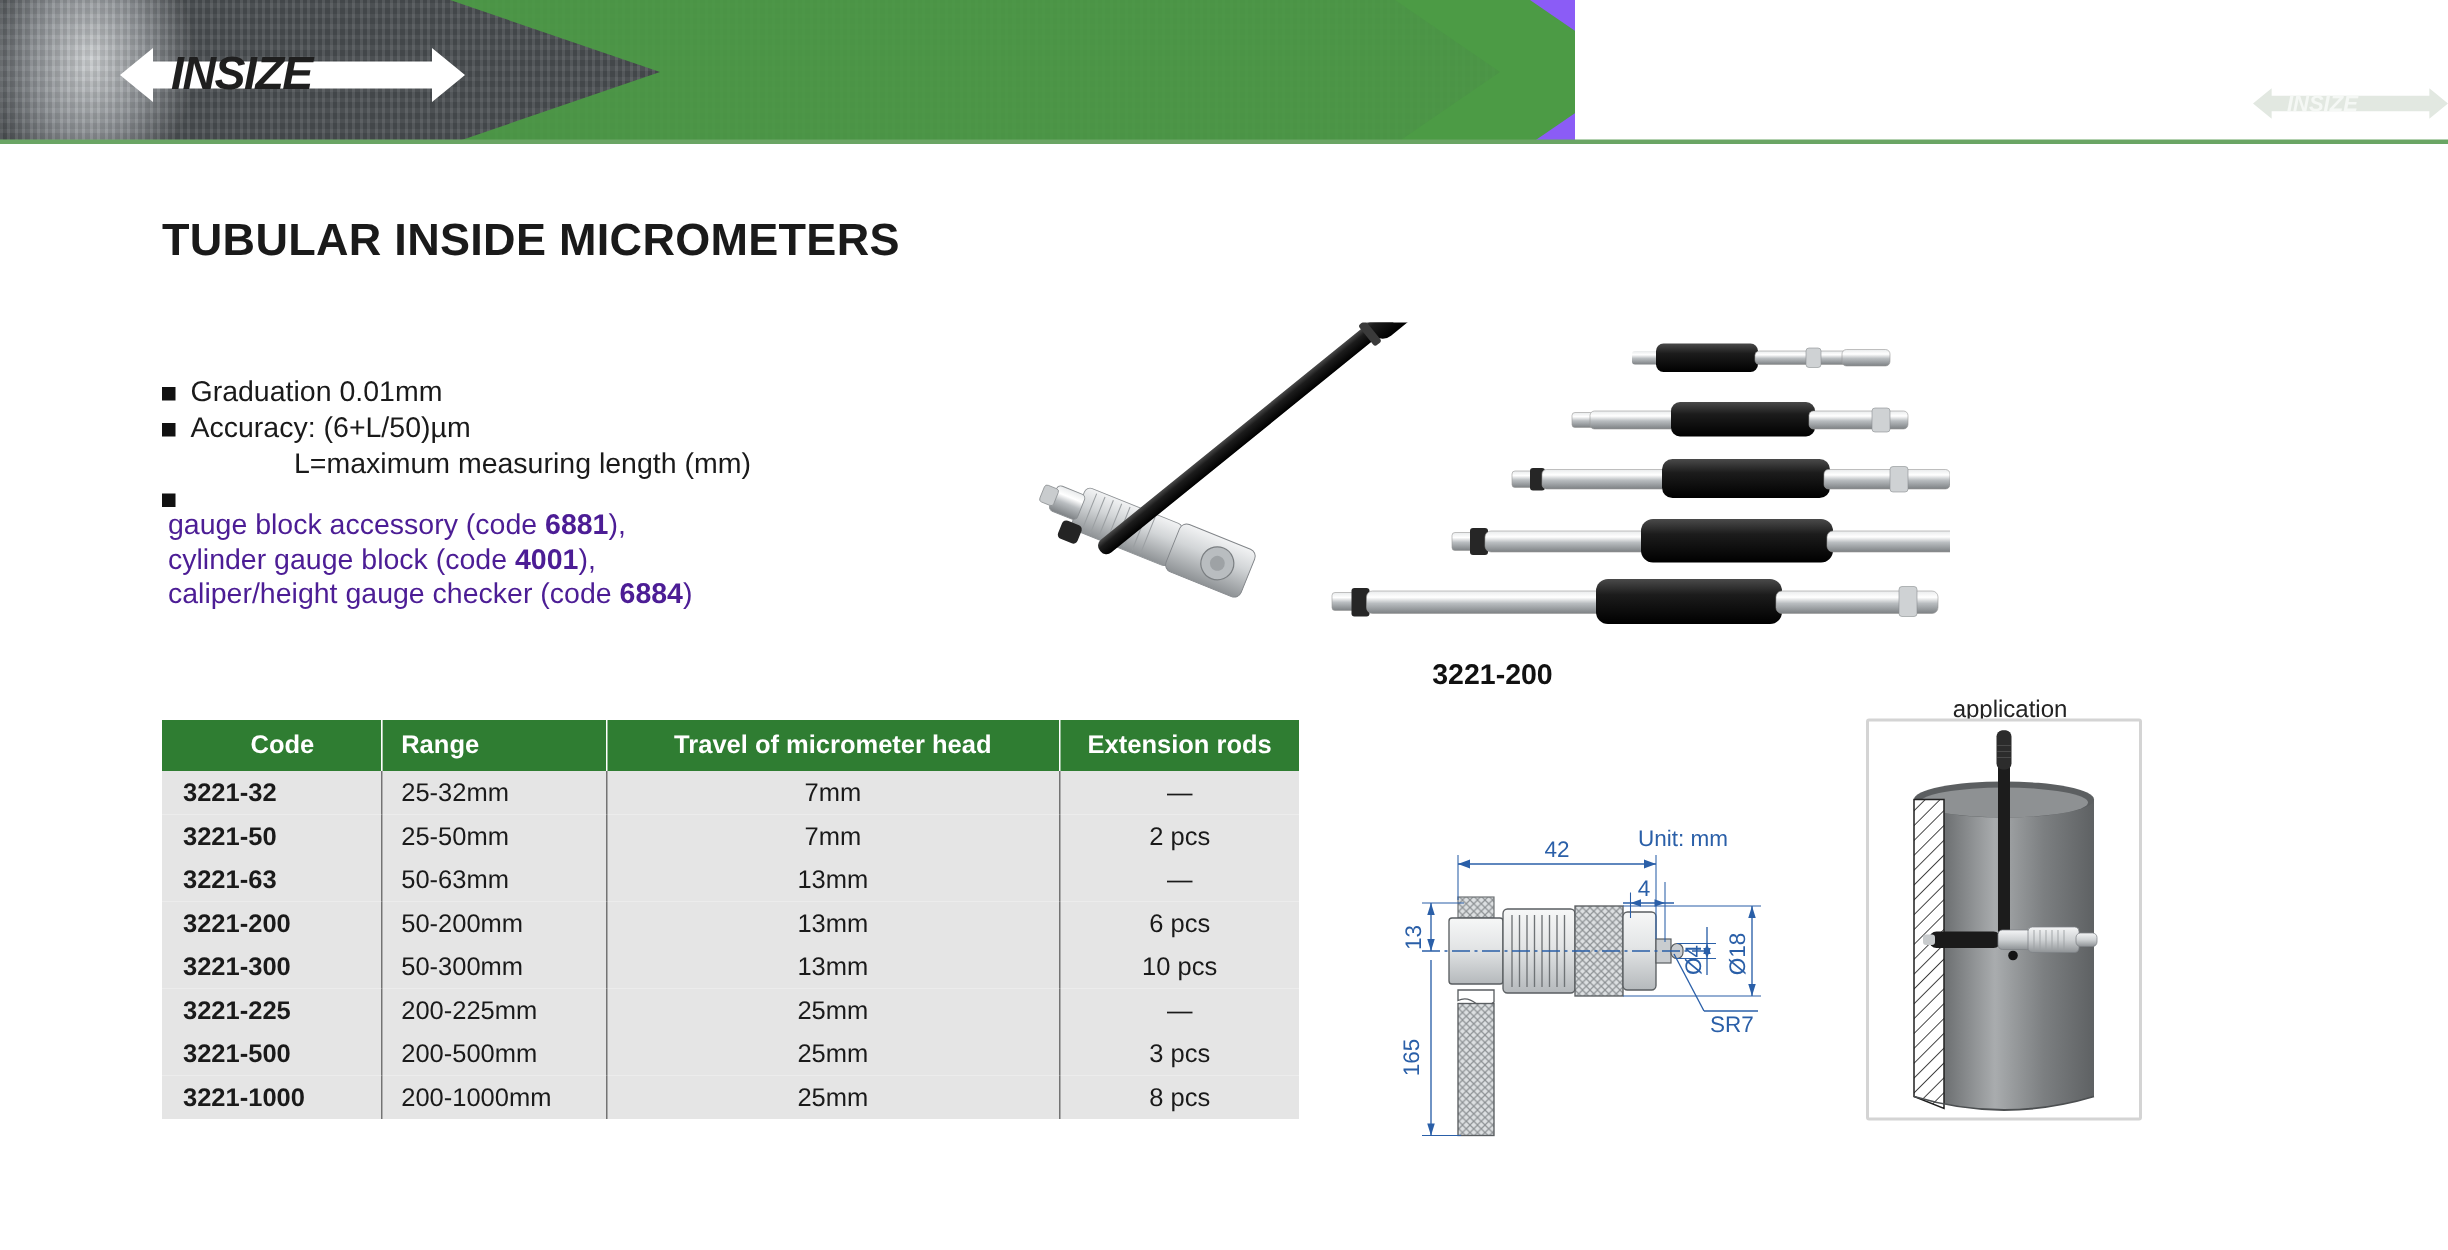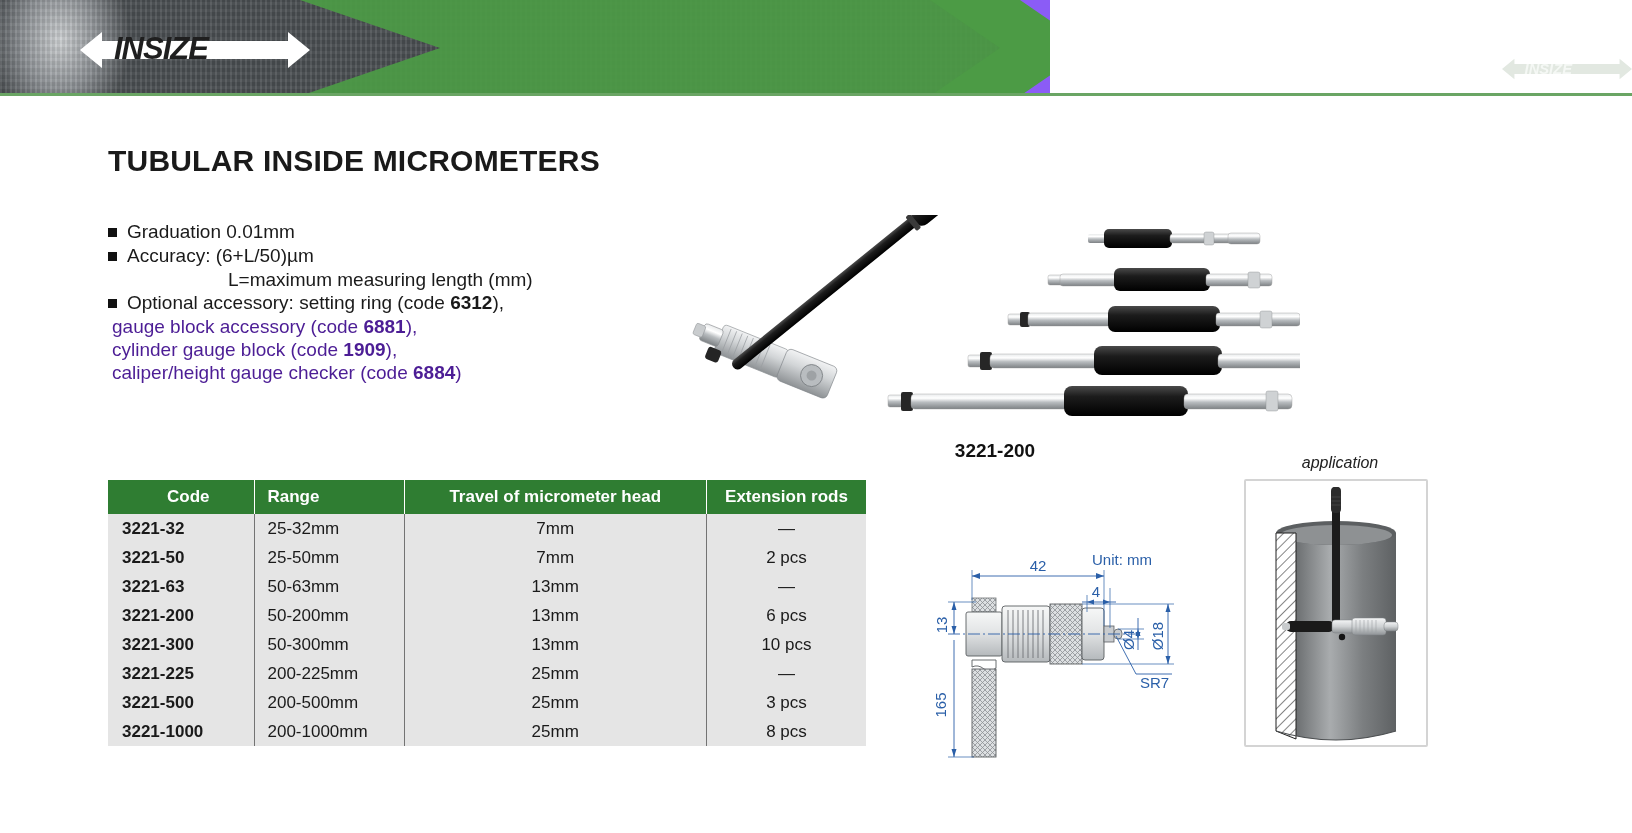--- a/index.html
+++ b/index.html
@@ -59,28 +59,28 @@
     letter-spacing:0px; user-select:none;
   }
 
   
   .page-title{
     position:absolute; left:108px; top:144px;
     font-size:30px; font-weight:bold; color:#1a1a1a; letter-spacing:0.2px;
   }
 
   
-  .features{ position:absolute; left:108px; top:220px; width:560px; }
+  .features{ position:absolute; left:108px; top:250px; width:560px; }
   .feat-row{ display:flex; align-items:flex-start; margin-bottom:1px; }
   .bullet{
     width:9px; height:9px; background:#111; margin-top:8px; margin-right:10px; flex:0 0 9px;
   }
   .feat-text{ font-size:19px; color:#1a1a1a; line-height:23px; }
   .feat-sub{ font-size:19px; color:#4c1d95; line-height:23px; margin-left:4px; }
-  .feat-indent{ margin-left:120px; }
+  .feat-indent{ margin-left:88px; }
   .feat-text b, .feat-sub b{ font-weight:bold; }
 
   
   .spec-table{
     position:absolute; left:108px; top:480px; width:758px;
     border-collapse:collapse; font-size:17px;
   }
   .spec-table th{
     background:#2f7d32; color:#ffffff; font-weight:bold; font-size:17px;
     padding:7px 0 7px 0; text-align:center; border-right:1px solid #ffffff;
@@ -111,22 +111,22 @@
   
   .tech-drawing{
     position:absolute; left:930px; top:540px; width:270px; height:225px;
   }
   .unit-label{
     position:absolute; left:1092px; top:551px; font-size:15px; color:#2a5fa8;
   }
 
   
   .app-caption{
-    position:absolute; left:1245px; top:454px; width:190px; text-align:center;
-    font-size:16px; color:#222;font-style:italic;
+    position:absolute; left:1245px; top:465px; width:190px; text-align:center;
+    font-size:16px; color:#222;
   }
   .app-box{
     position:absolute; left:1244px; top:479px; width:184px; height:268px;
     border:2px solid #d4d4d4; background:#ffffff; border-radius:2px;
   }
   svg{ display:block; }
 </style>
 </head>
 <body>
 
@@ -164,24 +164,23 @@
     </div>
 
     <div class="feat-row">
       <span class="bullet"></span>
       <span class="feat-text">Accuracy: (6+L/50)µm</span>
     </div>
     <div class="feat-text feat-indent">L=maximum measuring length (mm)</div>
 
     <div class="feat-row">
       <span class="bullet"></span>
-      <span class="feat-text"><span>Optional accessory: setting ring (code </span><b>6312</b><span>),</span></span>
     </div>
     <div class="feat-sub"><span>gauge block accessory (code </span><b>6881</b><span>),</span></div>
-    <div class="feat-sub"><span>cylinder gauge block (code </span><b>1909</b><span>),</span></div>
+    <div class="feat-sub"><span>cylinder gauge block (code </span><b>4001</b><span>),</span></div>
     <div class="feat-sub"><span>caliper/height gauge checker (code </span><b>6884</b><span>)</span></div>
   </div>
 
   <div class="product-photo">
     <svg width="610" height="215" viewBox="0 0 610 215">
       <defs>
         <linearGradient id="chrome" x1="0" y1="0" x2="0" y2="1">
           <stop offset="0%" stop-color="#e9ebec"></stop>
           <stop offset="28%" stop-color="#ffffff"></stop>
           <stop offset="55%" stop-color="#b9bdc0"></stop>

